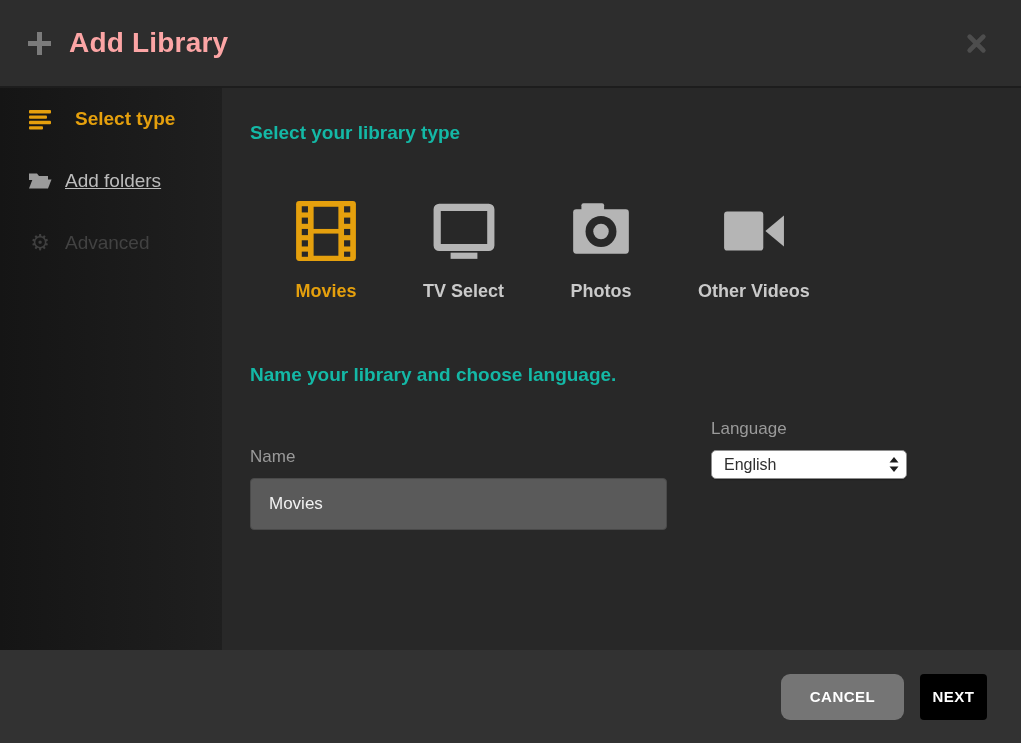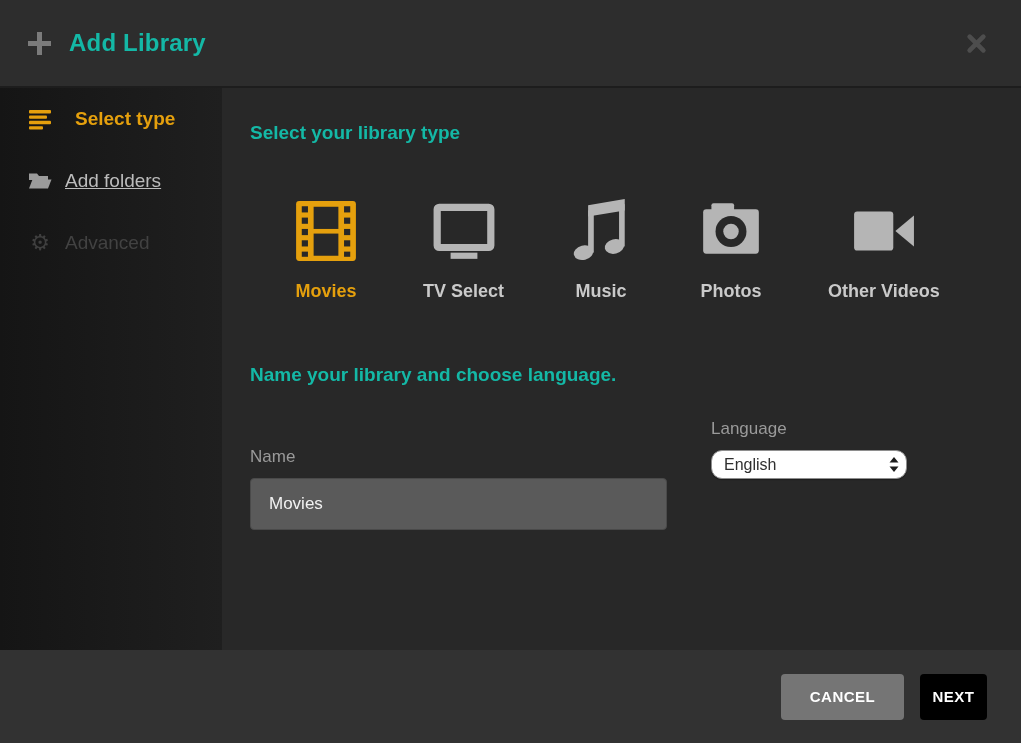--- a/index.html
+++ b/index.html
@@ -18,23 +18,23 @@
     background: #2d2d2d;
     border-bottom: 2px solid #1d1d1d;
     display: flex;
     align-items: center;
     padding: 0 30px 0 28px;
     flex: 0 0 auto;
   }
   .plus-icon svg { display: block; }
   .dlg-title {
     margin-left: 18px;
-    font-size: 24px;
+    font-size: 28px;
     font-weight: 700;
-    color: #14b8a6;
+    color: #fca5a5;
     letter-spacing: 0.2px;
   }
   .close-btn {
     margin-left: auto;
     background: none; border: none; cursor: pointer;
     padding: 4px; display: flex; align-items: center;
   }
 
   
   .dlg-body { flex: 1 1 auto; display: flex; min-height: 0; }
@@ -107,21 +107,21 @@
     font-family: "Liberation Sans", sans-serif;
     padding: 0 18px;
     outline: none;
   }
   .lang-col { margin-left: 44px; }
   .select-box {
     width: 196px;
     height: 29px;
     background: #ffffff;
     border: 1px solid #8e8e8e;
-    border-radius: 11px;
+    border-radius: 5px;
     display: flex;
     align-items: center;
     padding: 0 7px 0 12px;
     color: #2f2f2f;
     font-size: 16px;
     cursor: pointer;
     box-shadow: 0 1px 1px rgba(0,0,0,0.3);
   }
   .select-arrows { margin-left: auto; display: flex; }
 
@@ -140,21 +140,21 @@
     height: 46px;
     border: none;
     border-radius: 4px;
     color: #fff;
     font-family: "Liberation Sans", sans-serif;
     font-size: 15px;
     font-weight: 700;
     letter-spacing: 0.5px;
     cursor: pointer;
   }
-  .btn-cancel { width: 123px; background: #757575; }
+  .btn-cancel { width: 123px; background: #757575; border-radius: 9px; }
   .btn-next   { width: 67px;  background: #000000; }
 </style>
 </head>
 <body>
 
 <div class="dialog">
 
   <div class="dlg-header">
     <span class="plus-icon">
       <svg width="23" height="23" viewBox="0 0 23 23" fill="#7b7b7b">
@@ -230,32 +230,20 @@
         <div class="type-item">
           <span>
             <svg viewBox="0 0 64 64">
               <rect x="6" y="9" width="52" height="39" rx="2" fill="none" stroke="currentColor" stroke-width="7"></rect>
               <rect x="19" y="53" width="26" height="6" fill="currentColor"></rect>
             </svg>
           </span>
           <span class="type-label">TV Select</span>
         </div>
 
-        <div class="type-item">
-          <span>
-            <svg viewBox="0 0 64 64" fill="currentColor">
-              <ellipse cx="15" cy="53" rx="9.5" ry="7" transform="rotate(-14 15 53)"></ellipse>
-              <ellipse cx="45" cy="47" rx="9.5" ry="7" transform="rotate(-14 45 47)"></ellipse>
-              <rect x="19.5" y="12" width="5.5" height="41"></rect>
-              <rect x="49.5" y="6" width="5.5" height="41"></rect>
-              <polygon points="19.5,7 55,1 55,12 19.5,18"></polygon>
-            </svg>
-          </span>
-          <span class="type-label">Music</span>
-        </div>
 
         <div class="type-item">
           <span>
             <svg viewBox="0 0 64 64" fill="currentColor">
               <rect x="13" y="5" width="22" height="12" rx="2"></rect>
               <rect x="5" y="11" width="54" height="43" rx="3"></rect>
               <circle cx="32" cy="32.5" r="15" fill="#282828"></circle>
               <circle cx="32" cy="32.5" r="7.5" fill="currentColor"></circle>
             </svg>
           </span>

